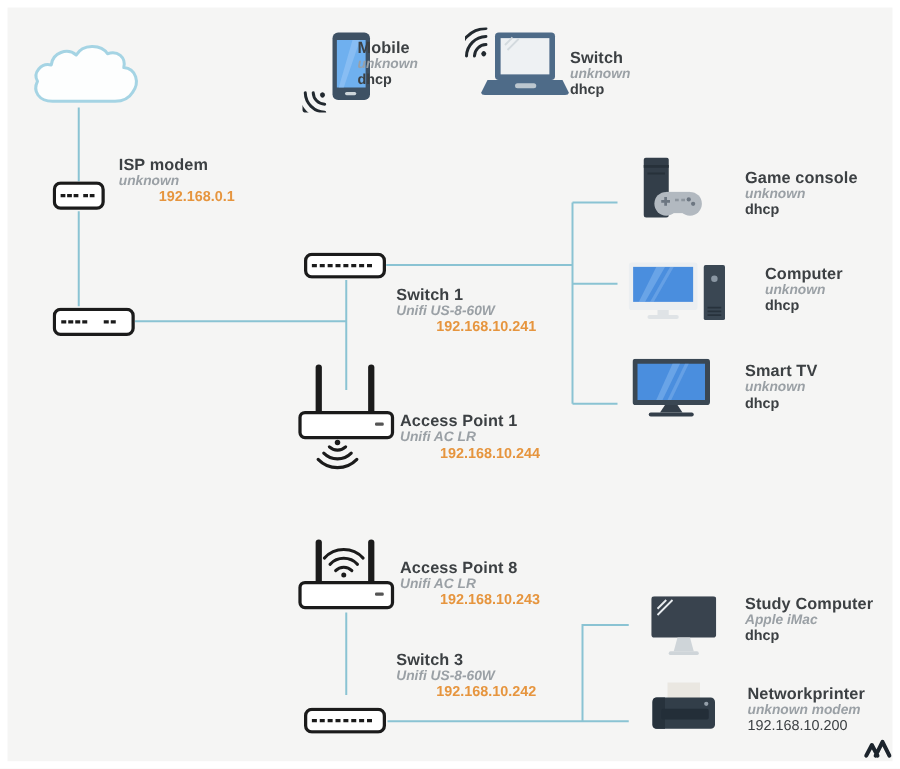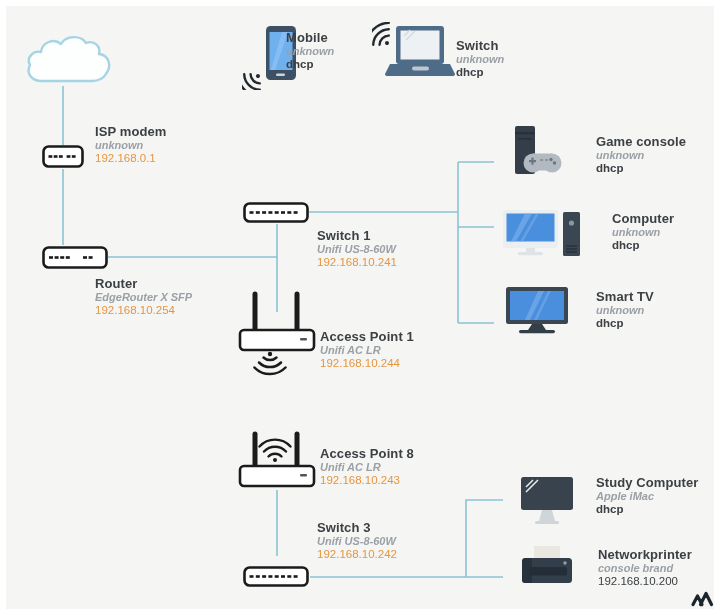--- a/index.html
+++ b/index.html
@@ -9,21 +9,21 @@
     box-shadow:inset 0 0 0 6px #ffffff;
     font-family:"Liberation Sans", sans-serif;
   }
   #wires{position:absolute;left:0;top:0;width:720px;height:615px;}
   #wires path{stroke:#8ac3d3;stroke-width:1.6;fill:none;}
   .icon{position:absolute;line-height:0;}
   .label{position:absolute;white-space:nowrap;}
   .label .t{font-size:13px;font-weight:700;color:#3c4043;line-height:15px;letter-spacing:.1px;}
   .label .m{font-size:11px;font-style:italic;font-weight:600;color:#9aa0a5;line-height:13px;}
   .label .a{font-size:11.5px;line-height:13px;}
-  .label .a.ip{color:#e6953e;font-weight:400;}
+  .label .a.ip{color:#e6953e;font-weight:700;margin-left:32px;}
   .label .a.dhcp{color:#3c4043;font-weight:700;}
   .label .a.plain{color:#3c4043;font-weight:400;}
 </style>
 </head>
 <body>
 
 <div id="canvas">
 
   <svg id="wires">
     <path d="M63 86 V145"></path>
@@ -69,25 +69,20 @@
       <rect x="1.5" y="1.5" width="63" height="20" rx="5" fill="#ffffff" stroke="#1b1b1b" stroke-width="2.6"></rect>
       <g fill="#1b1b1b">
         <rect x="7" y="10.2" width="4" height="2.6"></rect>
           <rect x="12.6" y="10.2" width="4" height="2.6"></rect>
           <rect x="18.2" y="10.2" width="4" height="2.6"></rect>
           <rect x="23.8" y="10.2" width="4" height="2.6"></rect>
         <rect x="41" y="10.2" width="4" height="2.6"></rect>
           <rect x="46.6" y="10.2" width="4" height="2.6"></rect>
       </g>
     </svg>
-  </div>
-  <div class="label" style="left:95px;top:276px">
-    <div class="t">Router</div>
-    <div class="m">EdgeRouter X SFP</div>
-    <div class="a ip">192.168.10.254</div>
   </div>
 
   <div class="icon" style="left:243px;top:202px">
     <svg width="66" height="21" viewBox="0 0 66 21">
       <rect x="1.5" y="1.5" width="63" height="18" rx="5" fill="#ffffff" stroke="#1b1b1b" stroke-width="2.6"></rect>
       <g fill="#1b1b1b">
         <rect x="6.5" y="9.2" width="4" height="2.6"></rect>
           <rect x="12.8" y="9.2" width="4" height="2.6"></rect>
           <rect x="19.1" y="9.2" width="4" height="2.6"></rect>
           <rect x="25.4" y="9.2" width="4" height="2.6"></rect>
@@ -283,21 +278,21 @@
     <svg width="52" height="46" viewBox="0 0 52 46">
       <rect x="13" y="1" width="26" height="15" fill="#eae7e1"></rect>
       <rect x="1" y="13" width="50" height="25" rx="3.5" fill="#323e49"></rect>
       <path d="M1 16.5 Q1 13 4.5 13 H11 V38 H4.5 Q1 38 1 34.5 Z" fill="#27323c"></path>
       <circle cx="44" cy="18" r="1.7" fill="#95a0aa"></circle>
       <rect x="8" y="22" width="38" height="8.5" rx="1.5" fill="#232e38"></rect>
     </svg>
   </div>
   <div class="label" style="left:598px;top:547px">
     <div class="t">Networkprinter</div>
-    <div class="m">console brand</div>
+    <div class="m">unknown modem</div>
     <div class="a plain">192.168.10.200</div>
   </div>
 
   <div class="icon" style="left:690px;top:589px">
     <svg width="24" height="18" viewBox="0 0 24 18">
       <path d="M3 15.5 L7.5 7 L12 15.5 M10.5 15.5 L16 4.5 L21.5 15.5" fill="none" stroke="#1c242c" stroke-width="3.2" stroke-linecap="round" stroke-linejoin="round"></path>
     </svg>
   </div>
 
 </div>

